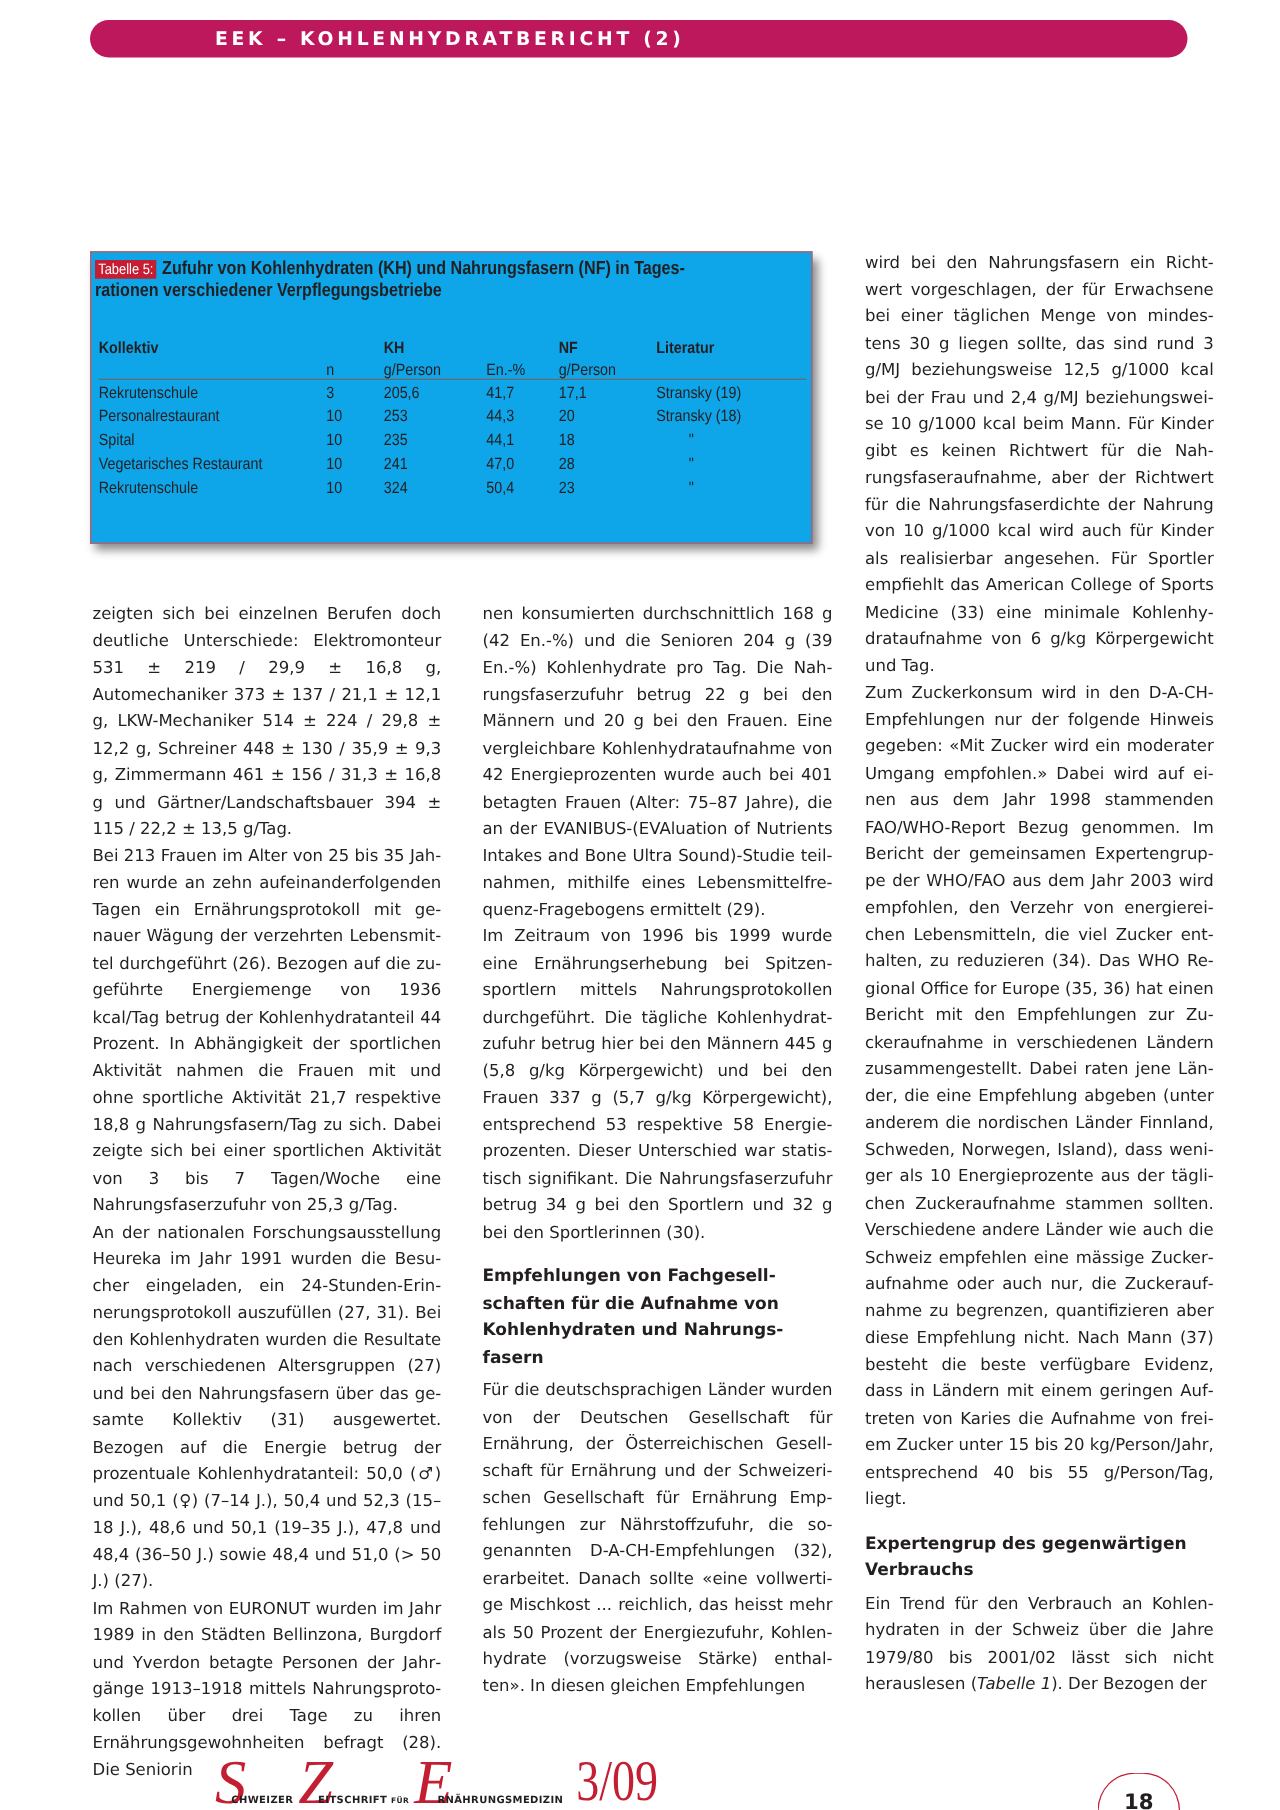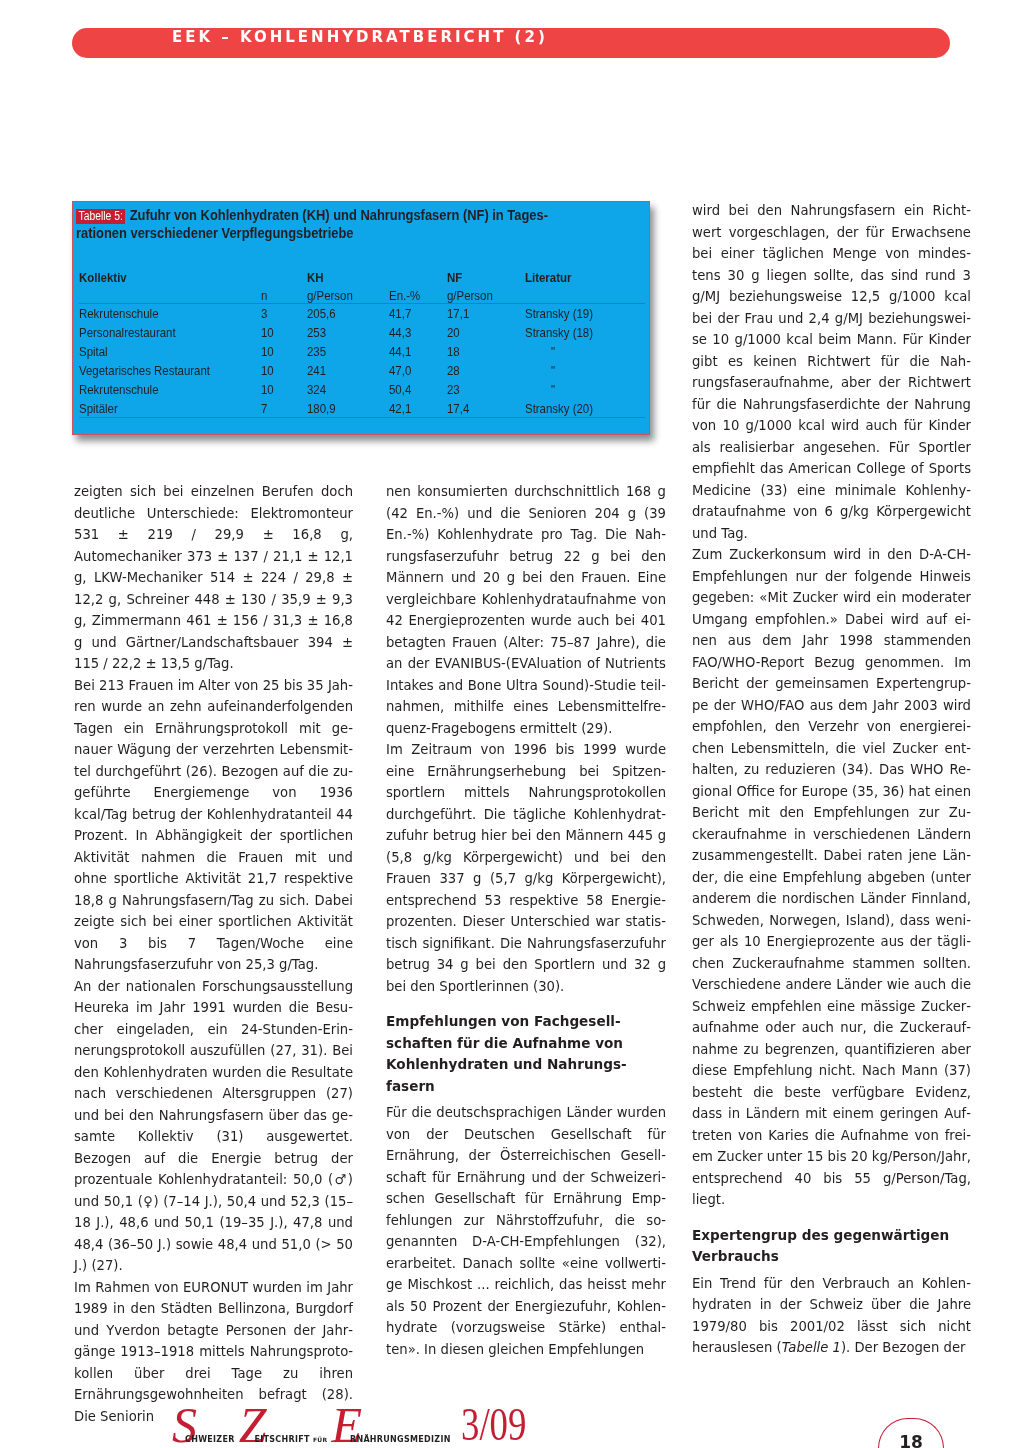--- a/index.html
+++ b/index.html
@@ -1,22 +1,22 @@
 <!DOCTYPE html>
 <html><head>
 <meta charset="utf-8">
 <style>
   * { box-sizing: border-box; margin: 0; padding: 0; }
   html, body { width: 1024px; height: 1448px; background: #ffffff; }
   body { position: relative; overflow: hidden; font-family: "DejaVu Sans", sans-serif; color: #231f20; }
 
   .header-bar {
-    position: absolute; left: 72px; top: 28px; width: 878px; height: 30px;
-    background: #ef4444; border-radius: 15px;
-    display: flex; align-items: flex-start; padding-left: 100px;
+    position: absolute; left: 72px; top: 16px; width: 878px; height: 30px;
+    background: #be185d; border-radius: 15px;
+    display: flex; align-items: center; padding-left: 100px;
   }
   .header-bar span {
     color: #fff; font-family: "DejaVu Sans", sans-serif; font-weight: bold;
     font-size: 15px; letter-spacing: 3px;
   }
 
   .table-box {
     position: absolute; left: 72px; top: 201px; width: 578px; height: 234px;
     background: #0ea5e9; border: 1.5px solid #c8565f;
     box-shadow: 4px 6px 7px rgba(0,0,0,0.45);
@@ -130,28 +130,20 @@
       <span class="c5q">"</span>
     </div>
     <div class="row">
       <span class="c0">Rekrutenschule</span>
       <span class="c1">10</span>
       <span class="c2">324</span>
       <span class="c3">50,4</span>
       <span class="c4">23</span>
       <span class="c5q">"</span>
     </div>
-    <div class="row last">
-      <span class="c0">Spitäler</span>
-      <span class="c1">7</span>
-      <span class="c2">180,9</span>
-      <span class="c3">42,1</span>
-      <span class="c4">17,4</span>
-      <span class="c5">Stransky (20)</span>
-    </div>
   </div>
 </div>
 
 <div class="col col1">
   <p>zeigten sich bei einzelnen Berufen doch deutliche Unterschiede: Elektromonteur 531 ± 219 / 29,9 ± 16,8 g, Automechaniker 373 ± 137 / 21,1 ± 12,1 g, LKW-Mechaniker 514 ± 224 / 29,8 ± 12,2 g, Schreiner 448 ± 130 / 35,9 ± 9,3 g, Zimmermann 461 ± 156 / 31,3 ± 16,8 g und Gärtner/Landschafts­bauer 394 ± 115 / 22,2 ± 13,5 g/Tag.</p>
   <p>Bei 213 Frauen im Alter von 25 bis 35 Jah­ren wurde an zehn aufeinanderfolgenden Tagen ein Ernährungsprotokoll mit ge­nauer Wägung der verzehrten Lebensmit­tel durchgeführt (26). Bezogen auf die zu­geführte Energiemenge von 1936 kcal/Tag betrug der Kohlenhydratanteil 44 Pro­zent. In Abhängigkeit der sportlichen Ak­tivität nahmen die Frauen mit und ohne sportliche Aktivität 21,7 respektive 18,8 g Nahrungsfasern/Tag zu sich. Dabei zeigte sich bei einer sportlichen Aktivität von 3 bis 7 Tagen/Woche eine Nahrungsfaser­zufuhr von 25,3 g/Tag.</p>
   <p>An der nationalen Forschungsausstellung Heureka im Jahr 1991 wurden die Besu­cher eingeladen, ein 24-Stunden-Erin­nerungsprotokoll auszufüllen (27, 31). Bei den Kohlenhydraten wurden die Resultate nach verschiedenen Altersgruppen (27) und bei den Nahrungsfasern über das ge­samte Kollektiv (31) ausgewertet. Bezogen auf die Energie betrug der prozentuale Kohlenhydratanteil: 50,0 (♂) und 50,1 (♀) (7–14 J.), 50,4 und 52,3 (15–18 J.), 48,6 und 50,1 (19–35 J.), 47,8 und 48,4 (36–50 J.) sowie 48,4 und 51,0 (&gt; 50 J.) (27).</p>
   <p>Im Rahmen von EURONUT wurden im Jahr 1989 in den Städten Bellinzona, Burgdorf und Yverdon betagte Personen der Jahr­gänge 1913–1918 mittels Nahrungsproto­kollen über drei Tage zu ihren Ernährungs­gewohnheiten befragt (28). Die Seniorin­</p>
 </div>
 

